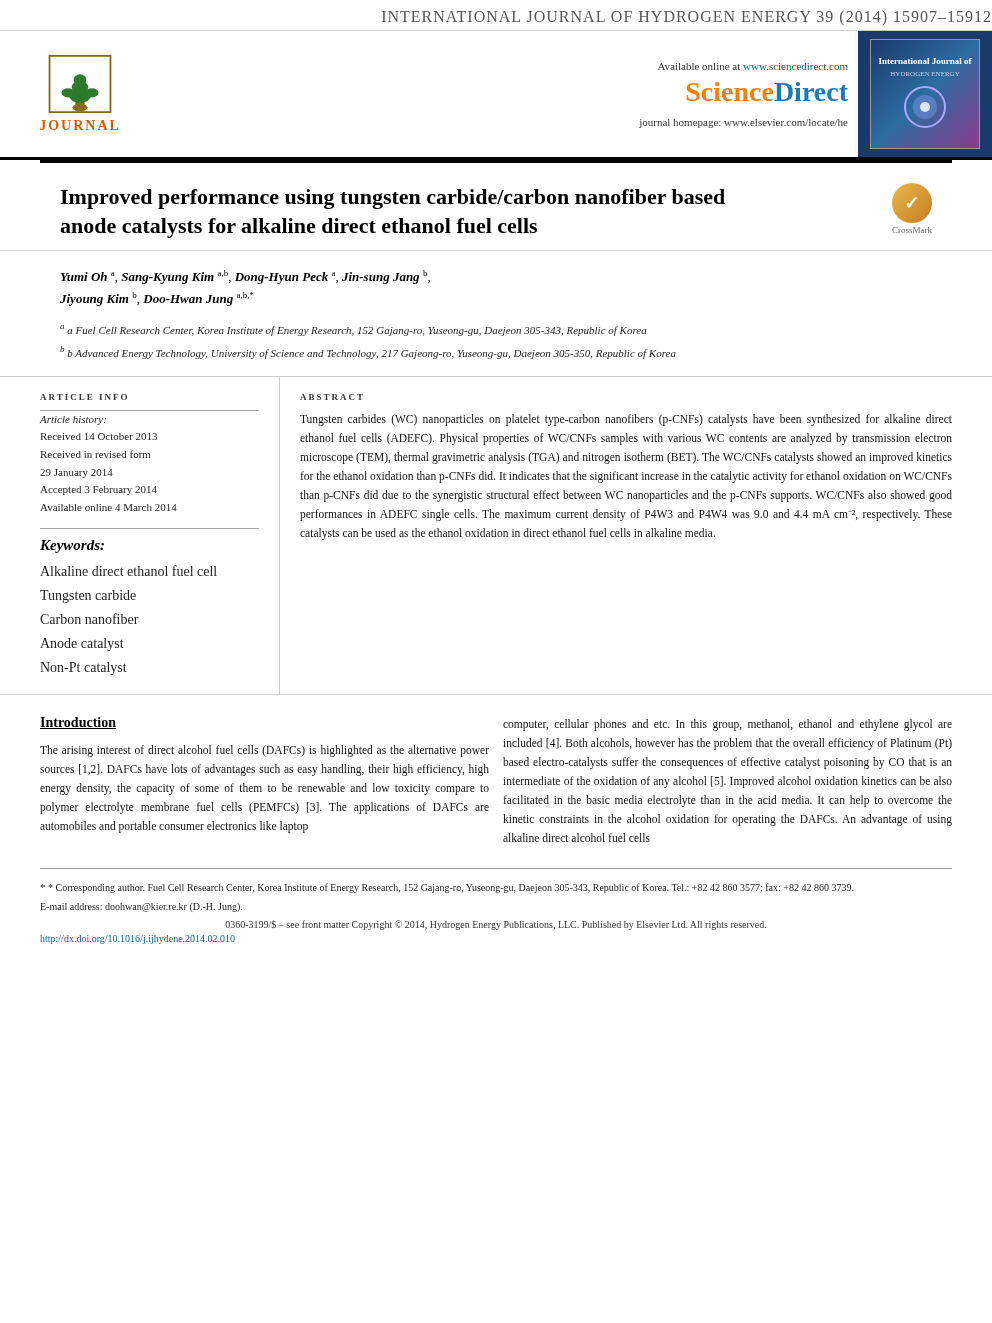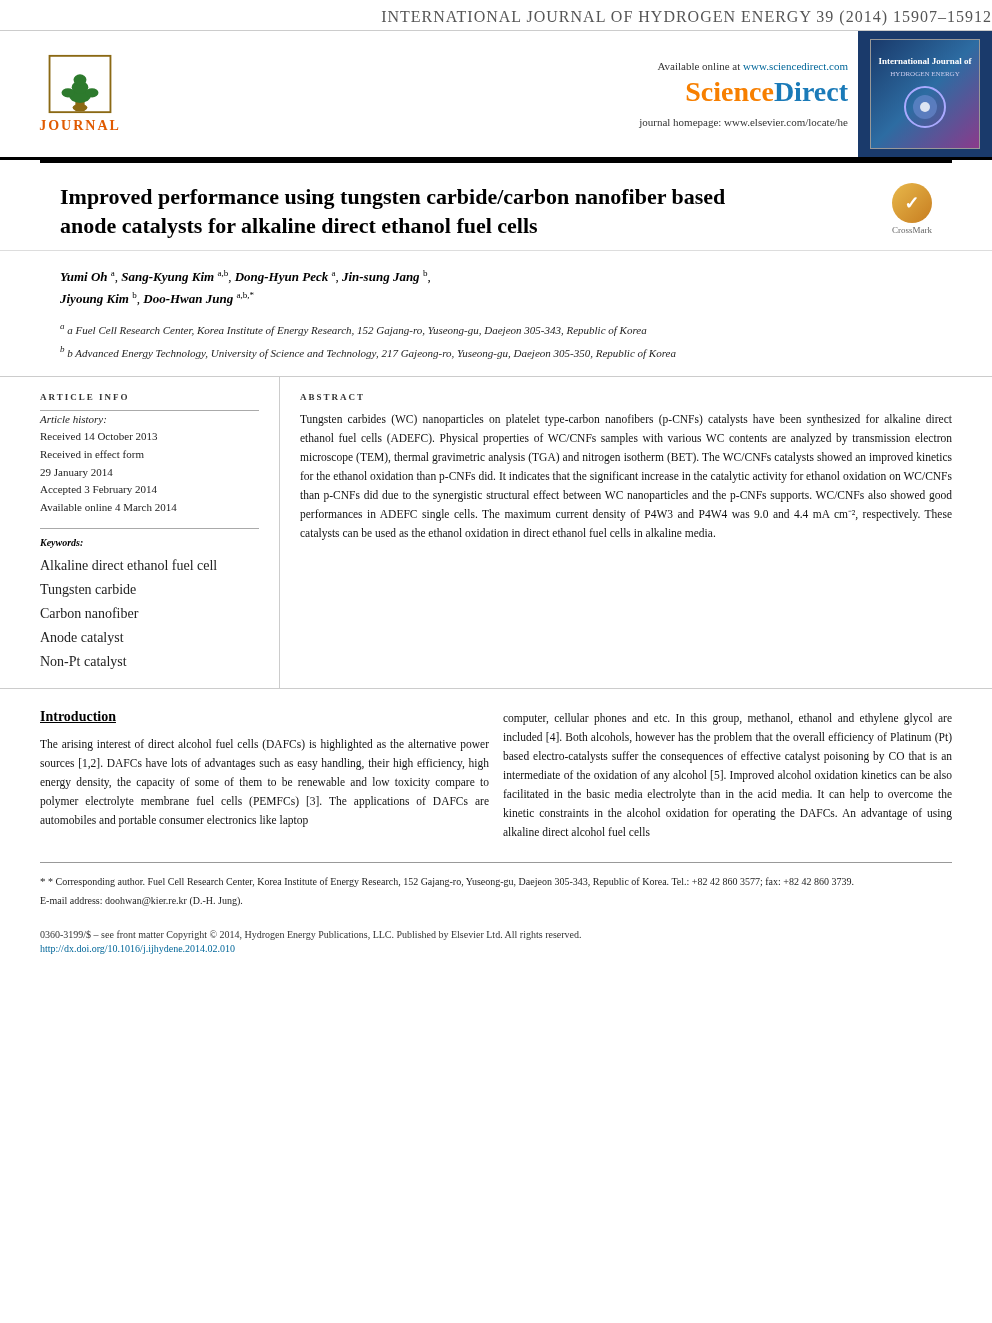--- a/index.html
+++ b/index.html
@@ -250,21 +250,21 @@
     .article-info-item .label {
       font-style: italic;
     }
 
     .keywords-section {
       border-top: 1px solid #aaa;
       padding-top: 8px;
     }
 
     .keywords-title {
-      font-size: 10px;
+      font-size: 15px;
       font-style: italic;
       font-weight: bold;
       margin-bottom: 6px;
     }
 
     .keyword-item {
       font-size: 14px;
       line-height: 1.7;
       color: #222;
     }
@@ -454,21 +454,21 @@
 <div class="article-body">
 
   <div class="article-left">
     <div class="section-label">ARTICLE INFO</div>
 
     <div class="article-info-group">
       <div class="article-info-item">
         <span class="label">Article history:</span>
       </div>
       <div class="article-info-item">Received 14 October 2013</div>
-      <div class="article-info-item">Received in effect form</div>
+      <div class="article-info-item">Received in revised form</div>
       <div class="article-info-item">29 January 2014</div>
       <div class="article-info-item">Accepted 3 February 2014</div>
       <div class="article-info-item">Available online 4 March 2014</div>
     </div>
 
     <div class="keywords-section">
       <div class="keywords-title">
         <span>Keywords:</span>
       </div>
       <div class="keyword-item">Alkaline direct ethanol fuel cell</div>
@@ -497,17 +497,17 @@
   </div>
 </div>
 
 <div class="article-footer">
   <div class="footer-note">
     <span class="star">*</span> <span>* Corresponding author. Fuel Cell Research Center, Korea Institute of Energy Research, 152 Gajang-ro, Yuseong-gu, Daejeon 305-343, Republic of Korea. Tel.: +82 42 860 3577; fax: +82 42 860 3739.</span>
   </div>
   <div class="footer-note" style="margin-top:2px;">
     <span>E-mail address: doohwan@kier.re.kr (D.-H. Jung).</span>
   </div>
-  <div class="footer-copyright" style="margin-top:20px;">0360-3199/$ – see front matter Copyright © 2014, Hydrogen Energy Publications, LLC. Published by Elsevier Ltd. All rights reserved.</div>
+  <div class="footer-copyright" style="margin-top:4px;text-align:center;">0360-3199/$ – see front matter Copyright © 2014, Hydrogen Energy Publications, LLC. Published by Elsevier Ltd. All rights reserved.</div>
   <div class="footer-doi">
     <a>http://dx.doi.org/10.1016/j.ijhydene.2014.02.010</a>
   </div>
 </div>
 
 </body></html>

